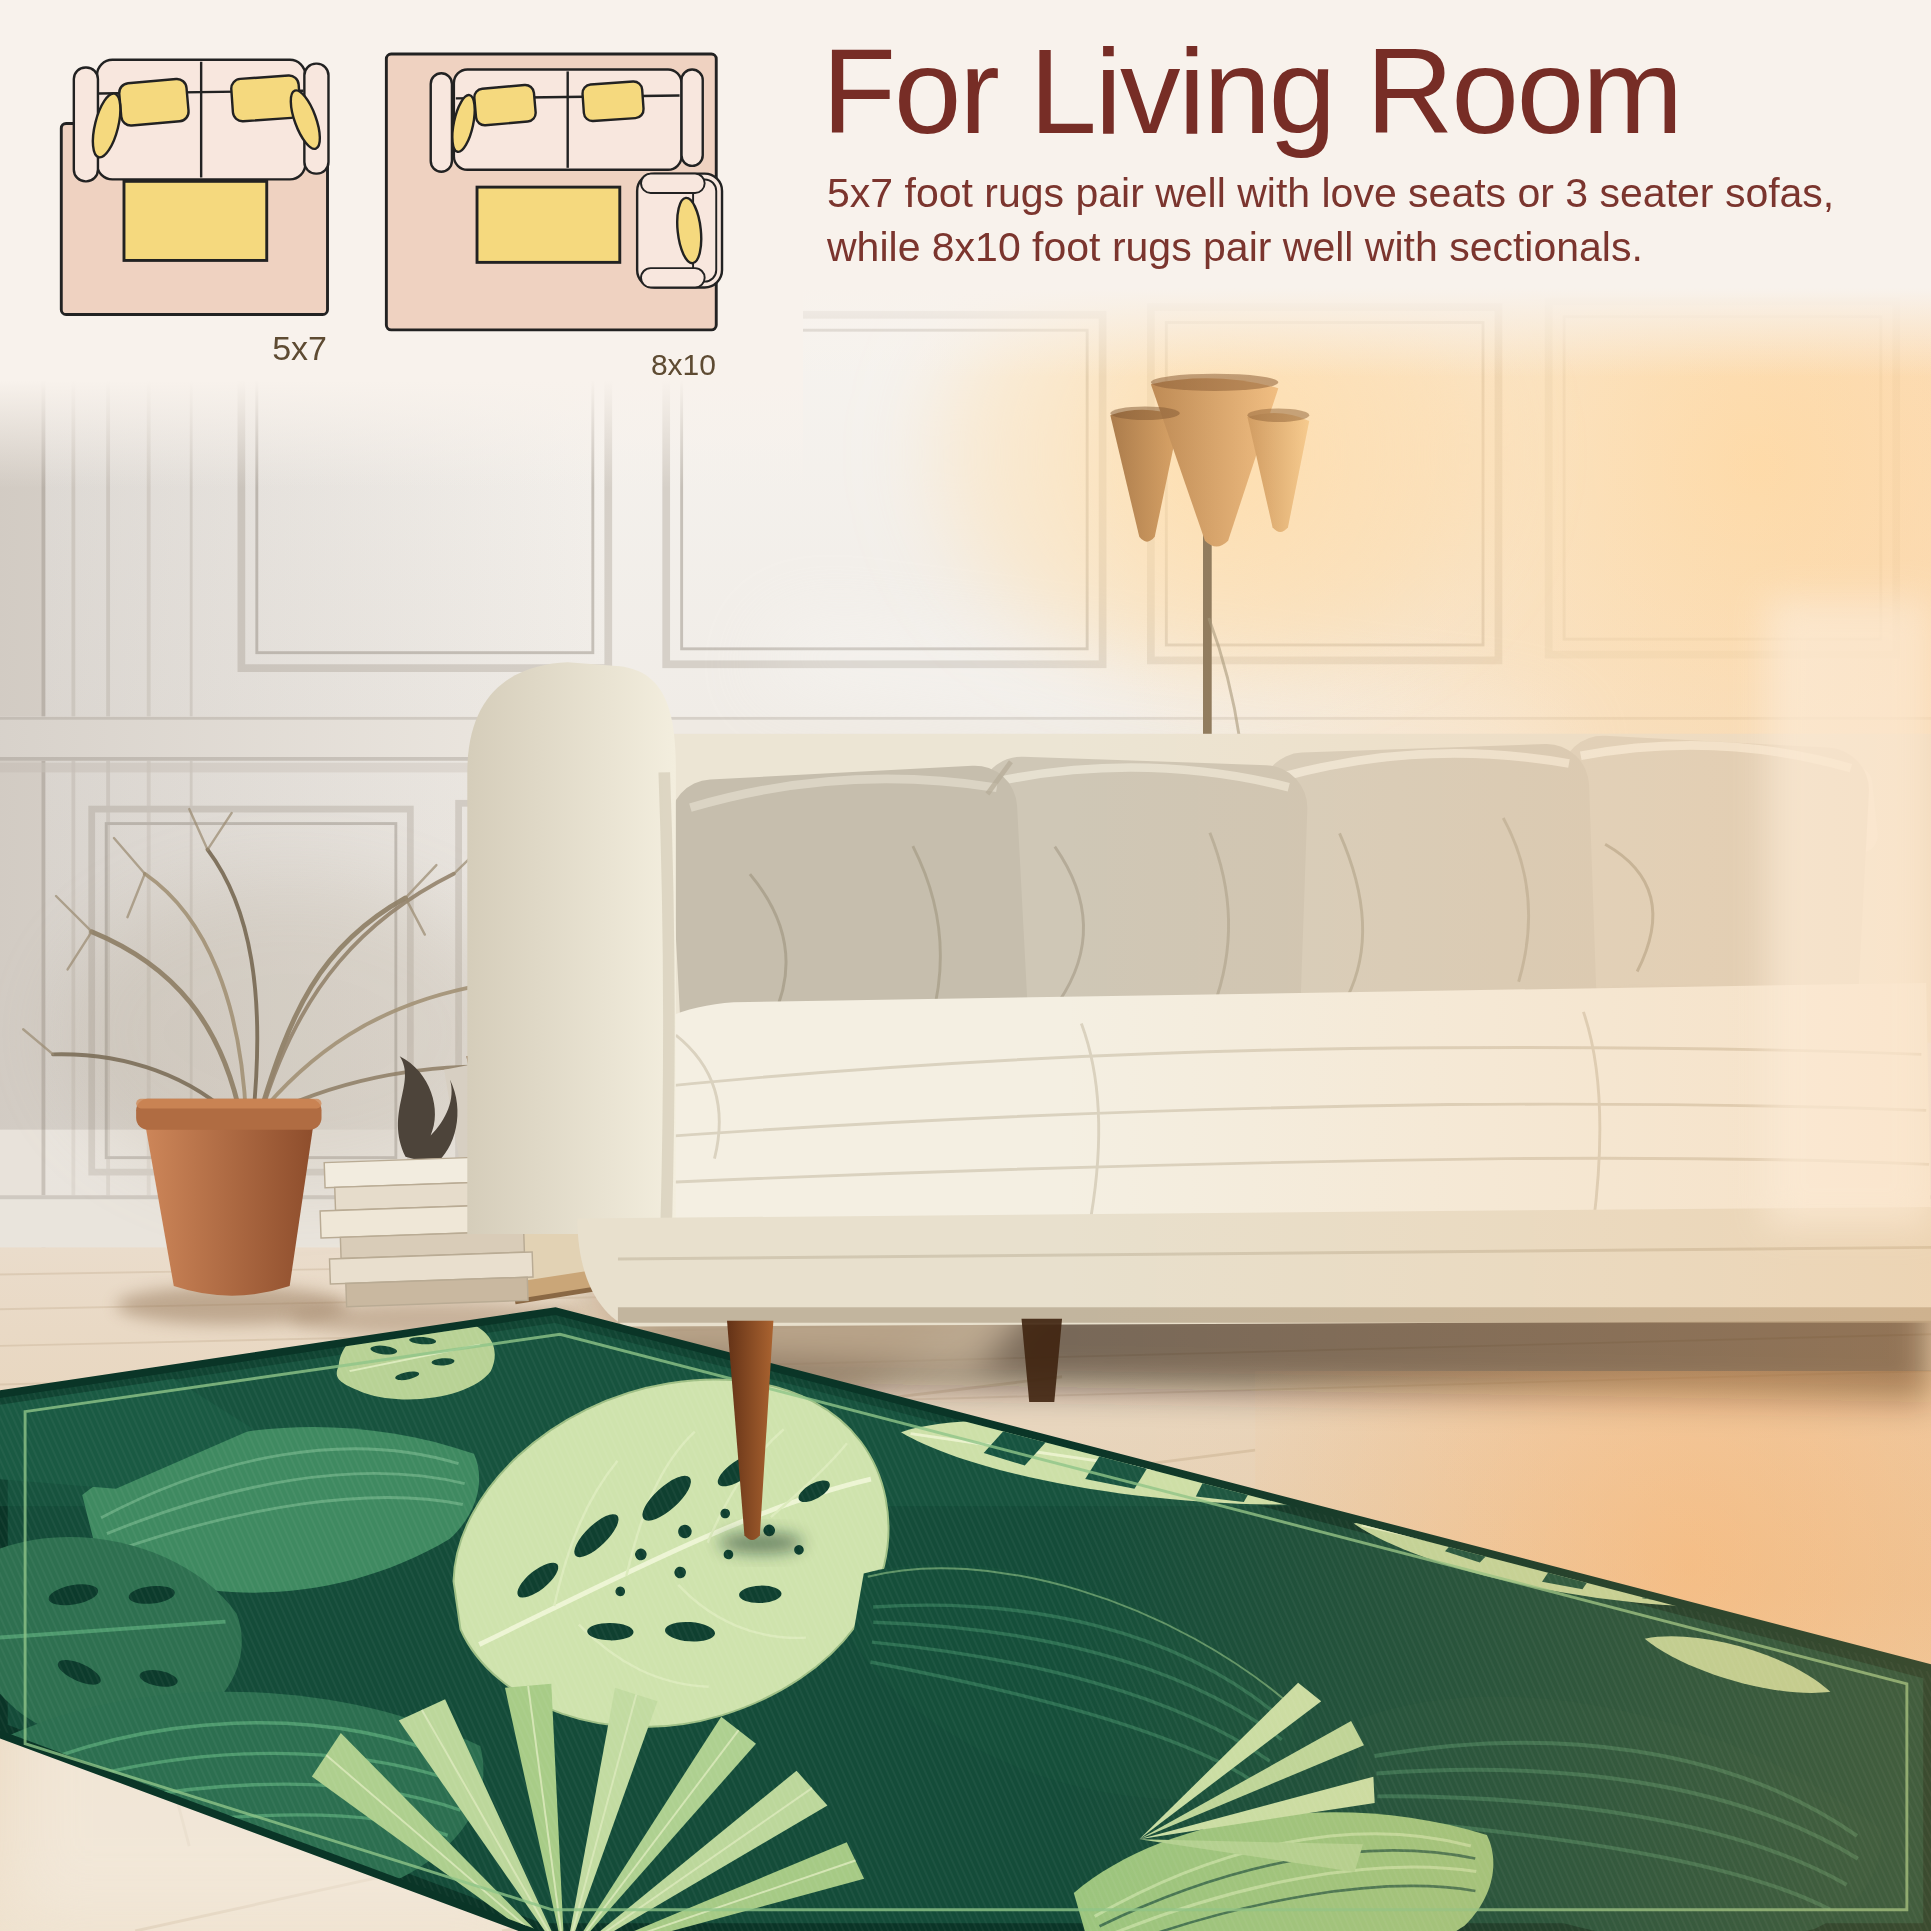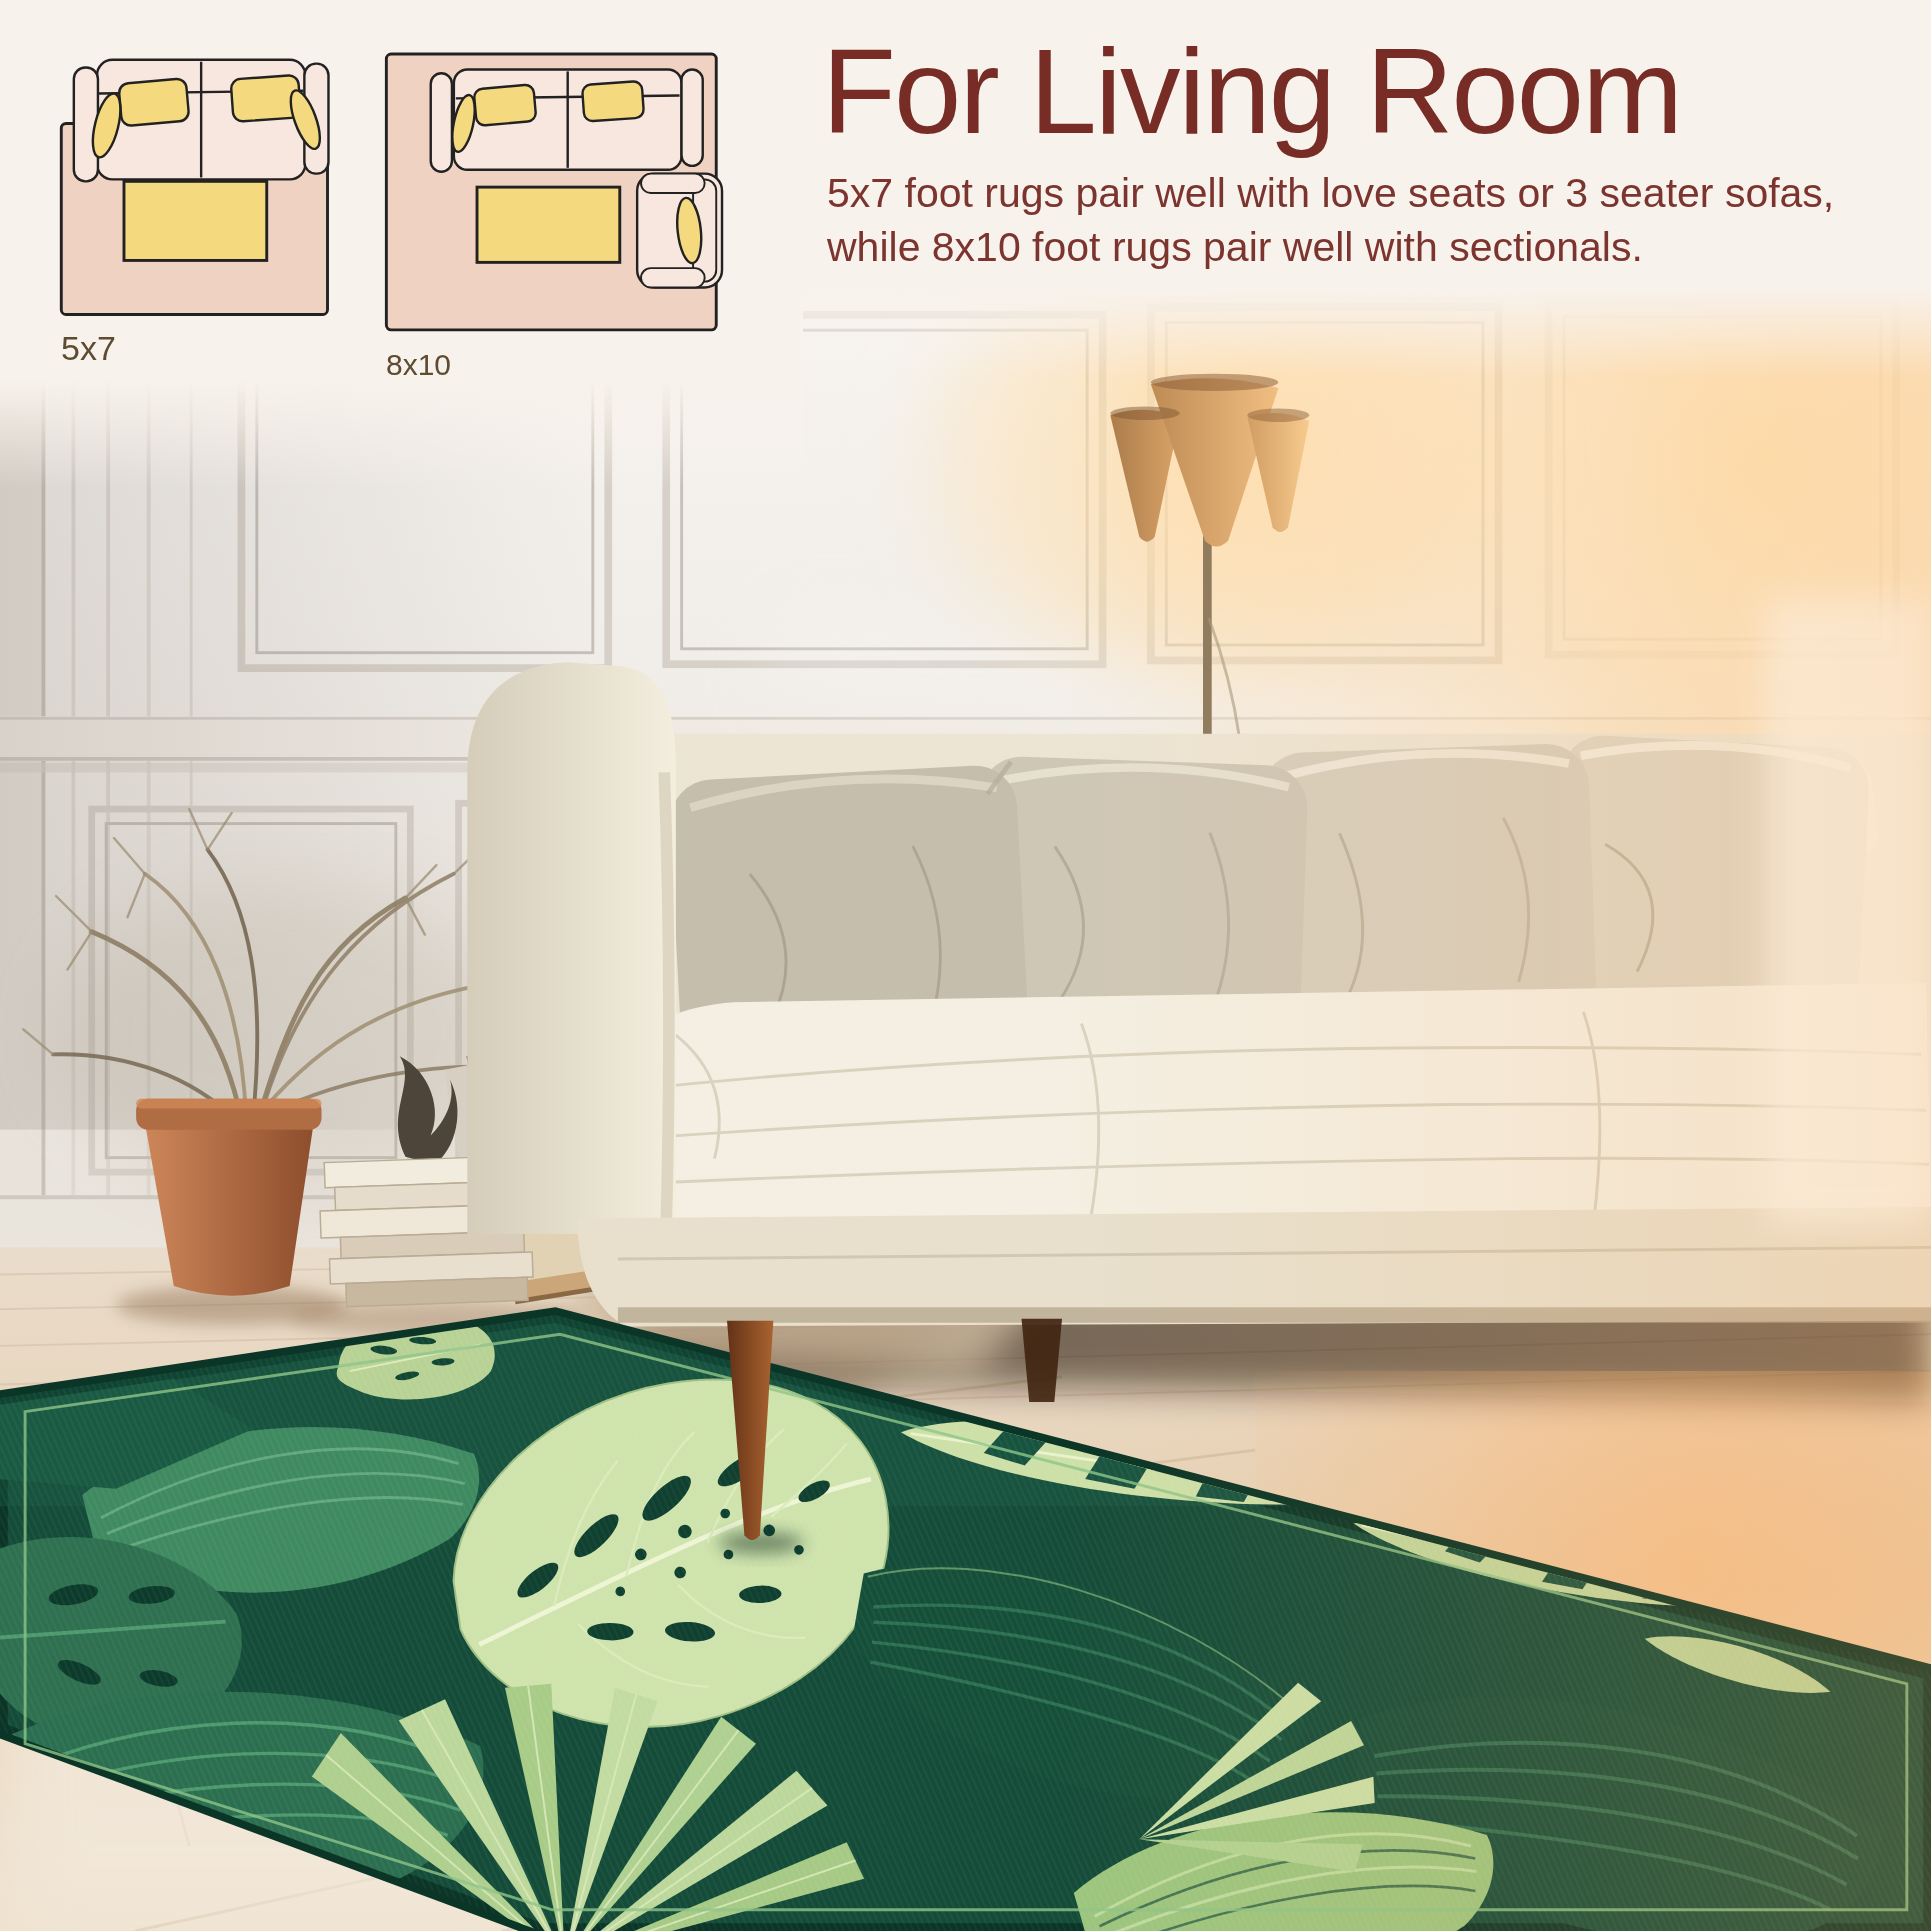--- a/index.html
+++ b/index.html
@@ -7,21 +7,21 @@
          font-family:"Liberation Sans",sans-serif;background:#efe9e1;}
   .stage svg{display:block}
   .photo{position:absolute;left:0;top:0;}
   .bg-top{position:absolute;left:0;top:0;width:1931px;height:288px;background:var(--band-bg);}
   .bg-left{position:absolute;left:0;top:288px;width:803px;height:93px;background:var(--band-bg);}
   .fade-top{position:absolute;left:803px;top:288px;width:1128px;height:89px;
             background:linear-gradient(180deg,var(--band-bg),rgba(248,242,236,0));}
   .fade-left{position:absolute;left:0;top:380px;width:803px;height:108px;
              background:linear-gradient(180deg,var(--band-bg),rgba(248,242,236,0));}
   .diagrams{position:absolute;left:0;top:0;}
-  .size-label{position:absolute;text-align:left;color:var(--label-brown);}
+  .size-label{position:absolute;text-align:right;color:var(--label-brown);}
   .label-57{left:61px;top:329px;width:266px;font-size:34px;}
   .label-810{left:386px;top:340px;width:330px;font-size:30px;margin-top:8px;}
   h1.headline{position:absolute;left:822px;top:21px;margin:0;width:1101px;
      font-size:121px;font-weight:normal;letter-spacing:-1.9px;color:var(--heading-maroon);}
   p.description{position:absolute;left:827px;top:166px;margin:0;width:1110px;
      font-size:41px;line-height:1.32;color:var(--body-maroon);}
 </style>
 </head>
 <body>
 

